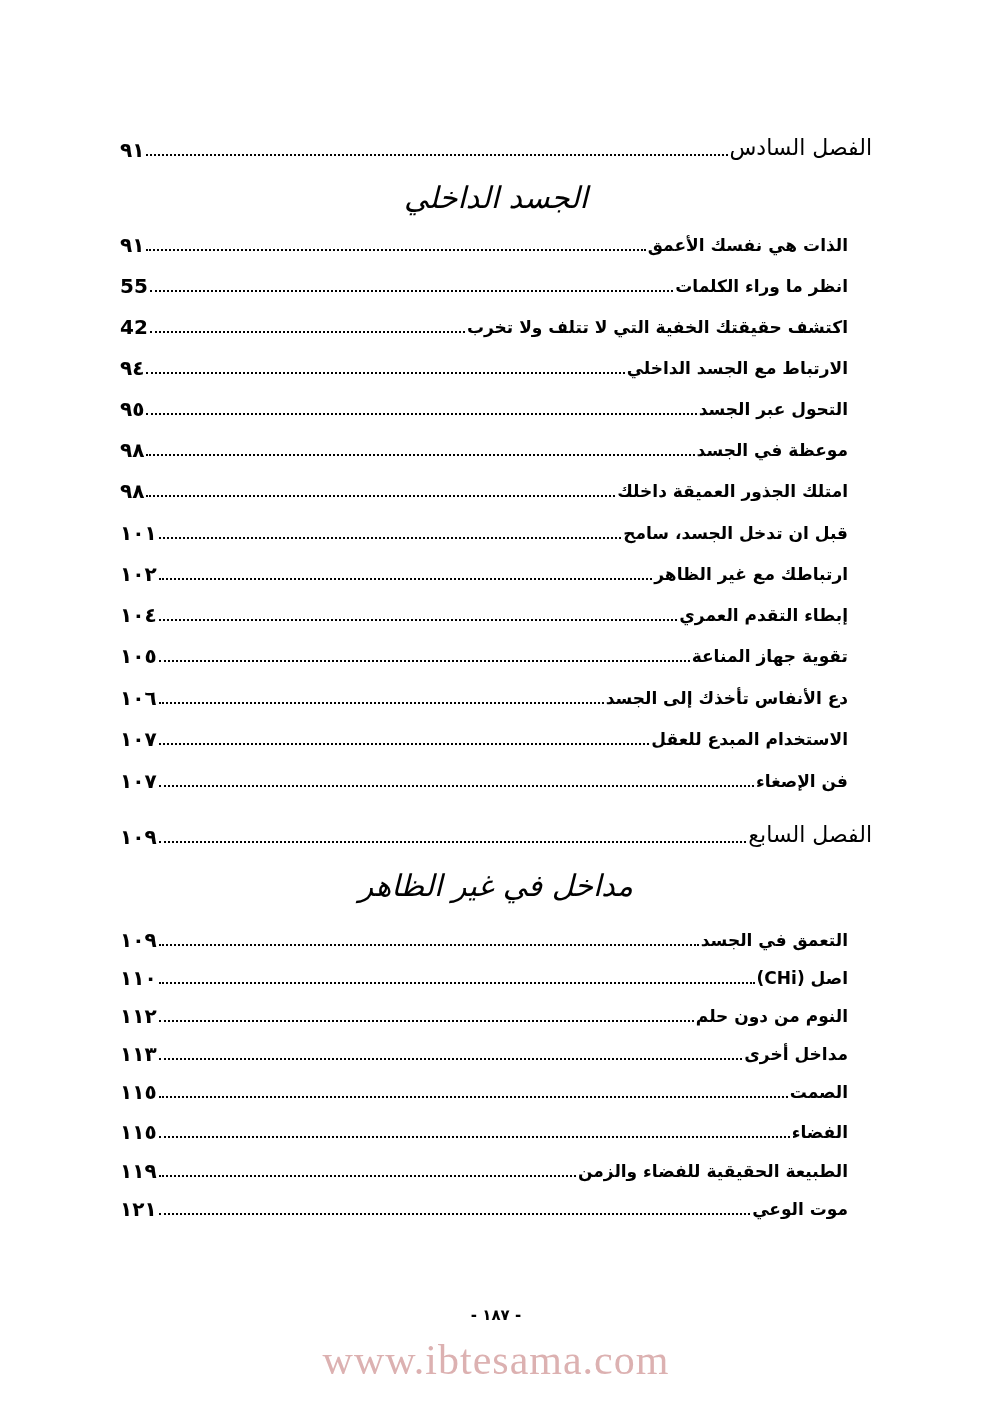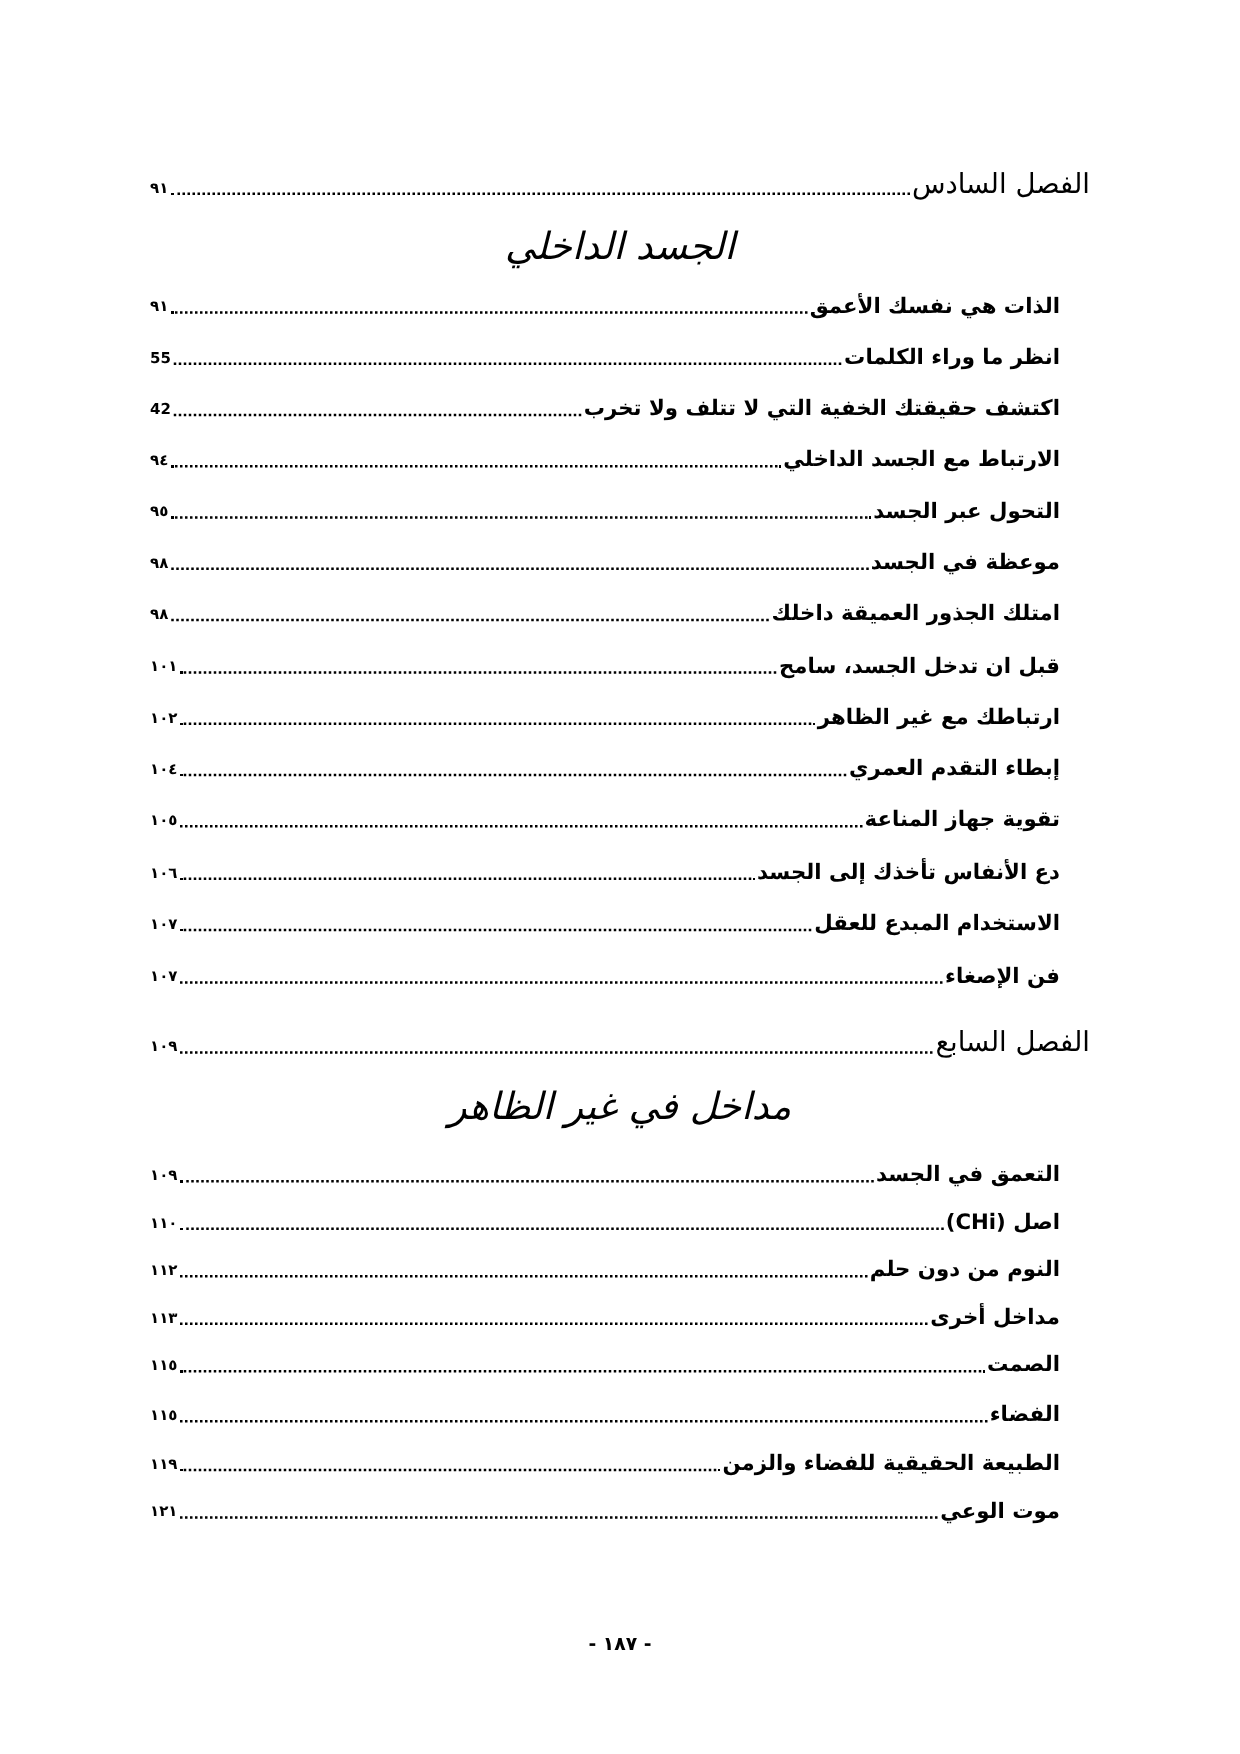--- a/index.html
+++ b/index.html
@@ -38,21 +38,21 @@
     }
     .toc-row .leader {
       flex: 1 1 auto;
       border-bottom: 2px dotted #000;
       margin-bottom: 5px;
       height: 1px;
     }
     .toc-row .pg {
       white-space: nowrap;
       font-weight: bold;
-      font-size: 12px;
+      font-size: 20px;
       line-height: 22px;
       padding-right: 2px;
       direction: rtl;
     }
     .toc-row.entry { width: 728px; left: 120px; }
     .toc-row.chapter { width: 752px; left: 120px; }
     .toc-row.chapter .title {
       font-weight: normal;
       font-size: 22px;
       line-height: 26px;
@@ -218,13 +218,14 @@
     <span class="leader"></span>
     <span class="pg">١١٩</span>
   </div>
   <div class="toc-row entry" style="top:1190px;">
     <span class="title">موت الوعي</span>
     <span class="leader"></span>
     <span class="pg">١٢١</span>
   </div>
 
   <div class="page-number">- ١٨٧ -</div>
+  <div class="watermark">www.ibtesama.com</div>
 </div>
 
 </body></html>

